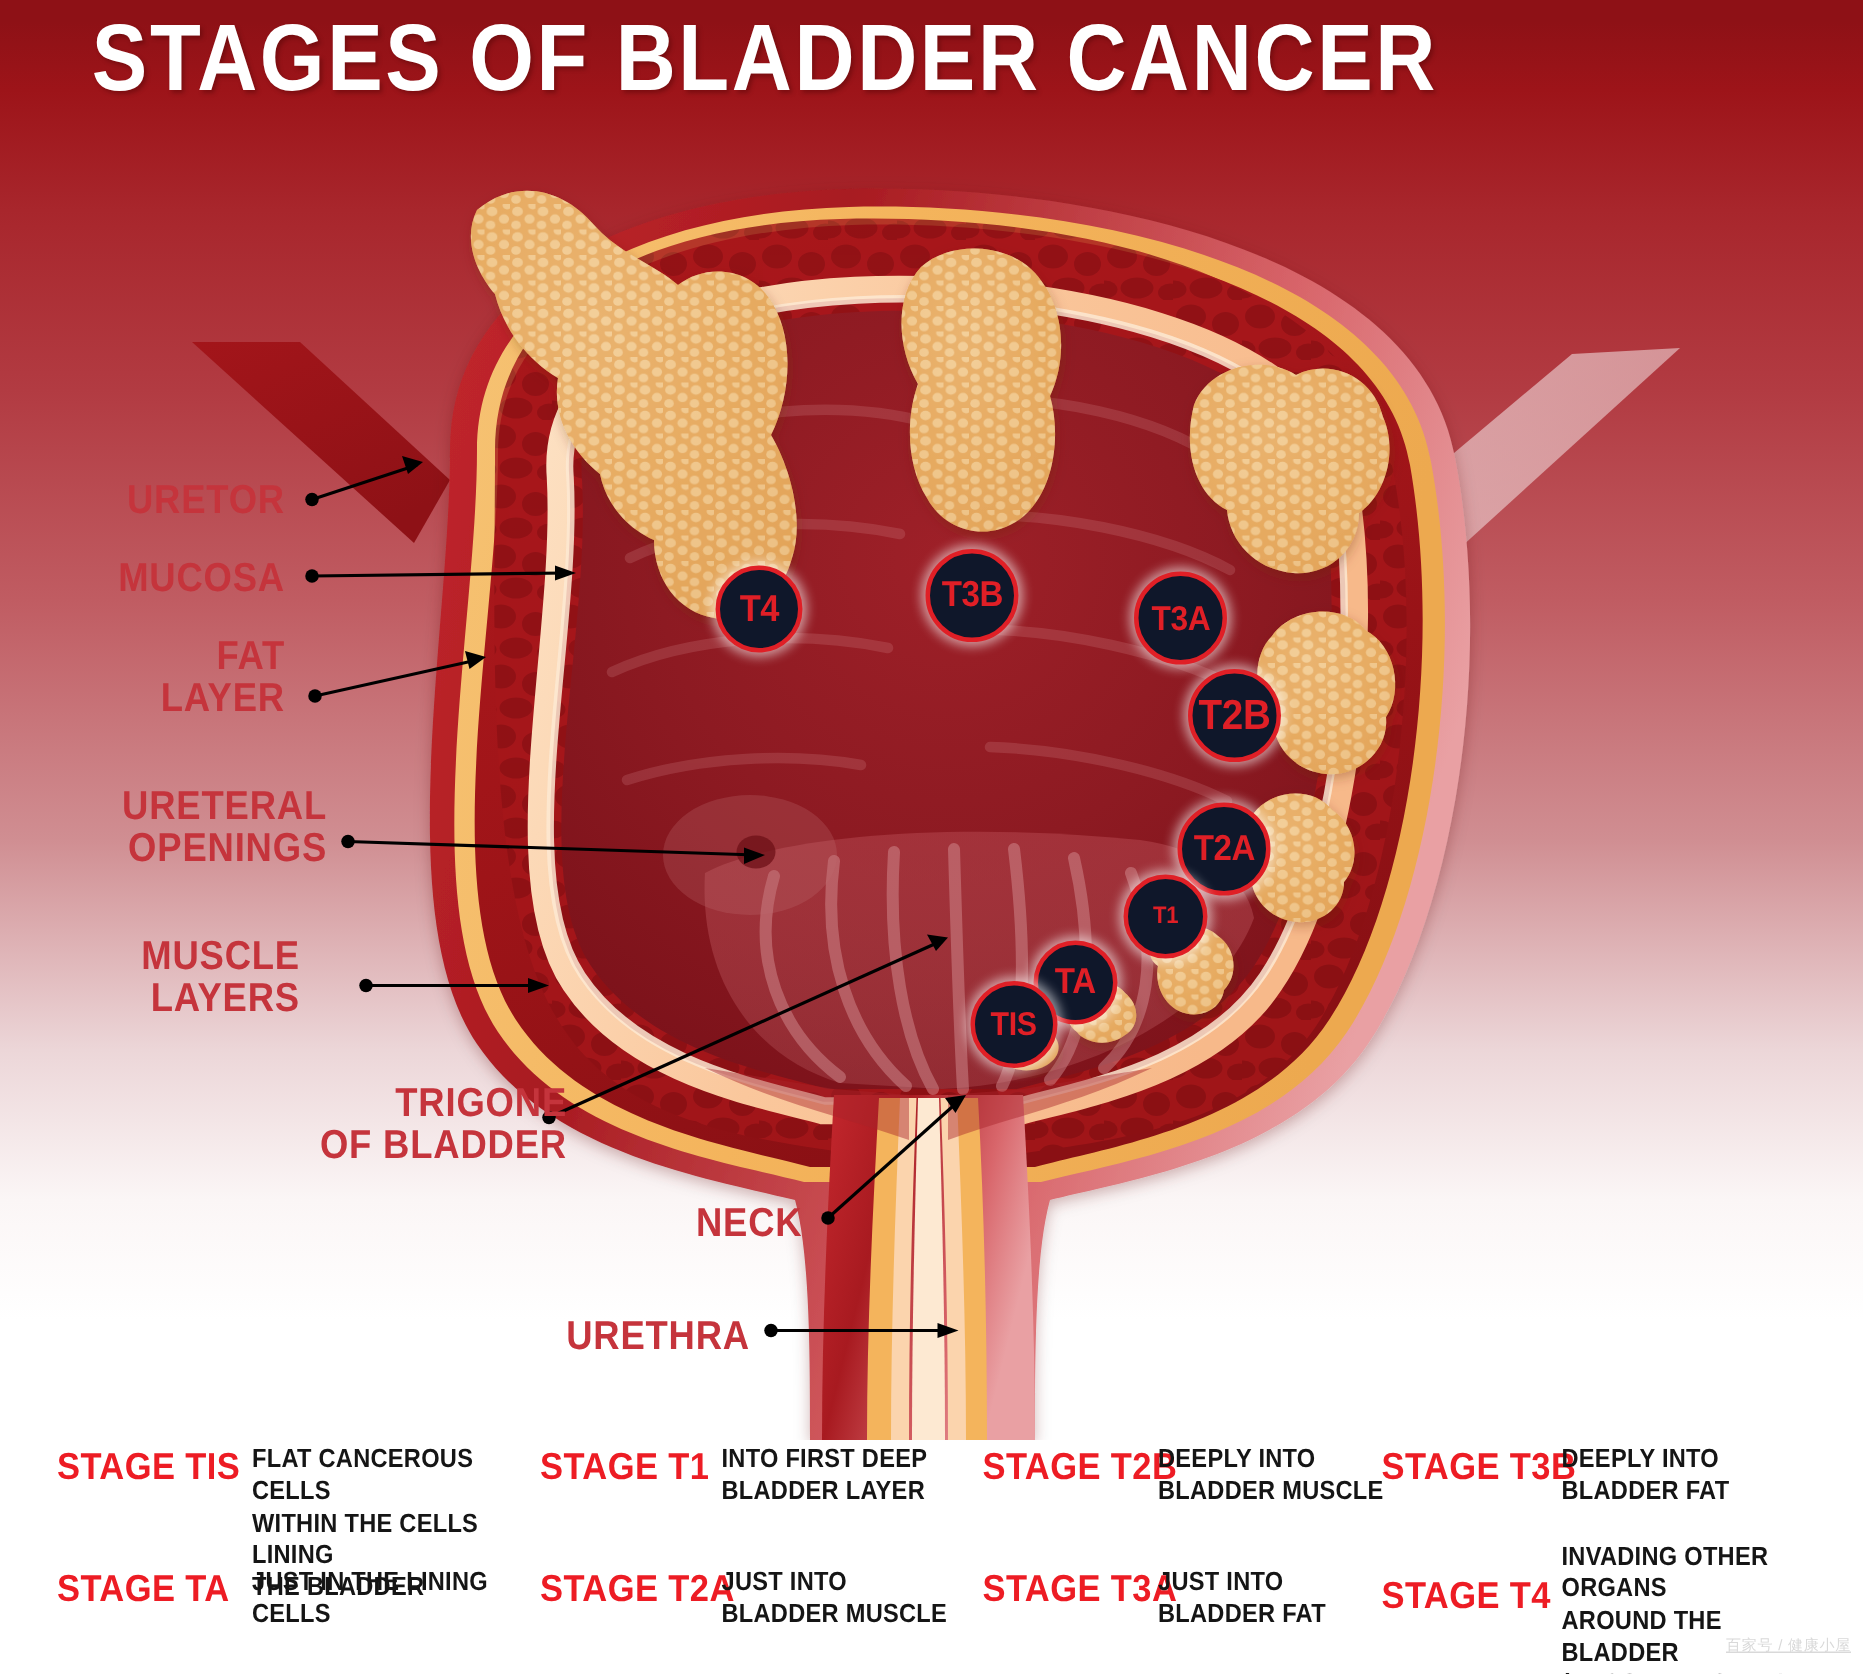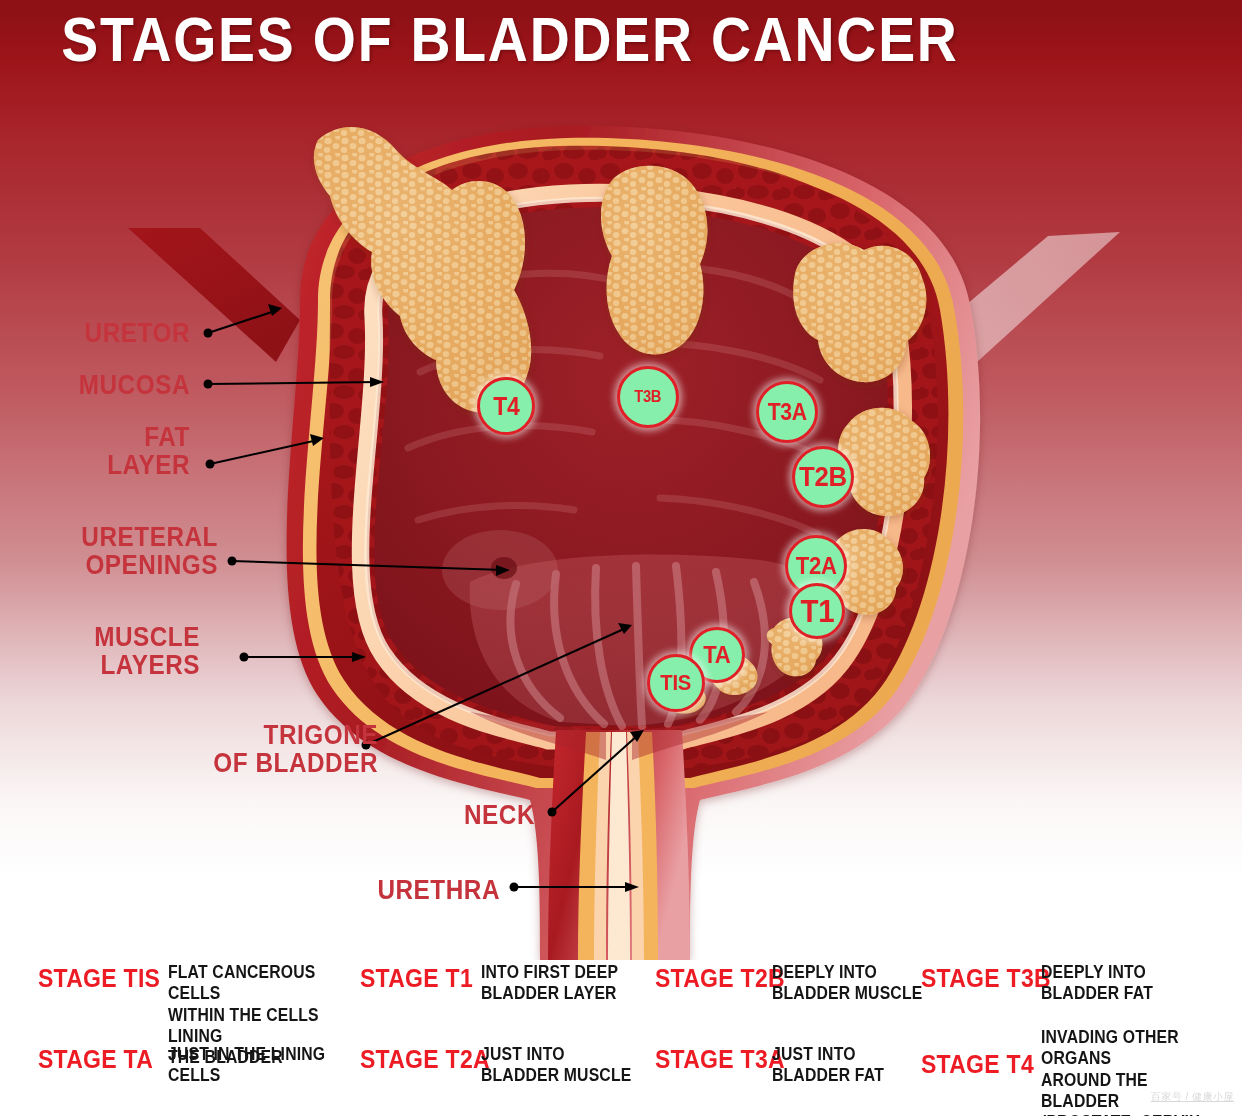--- a/index.html
+++ b/index.html
@@ -37,21 +37,21 @@
     position:absolute;
     font-family:"Liberation Sans Narrow","Liberation Sans",sans-serif;
     font-weight:bold;color:#c5343c;
     font-size:27px;line-height:1.02;letter-spacing:0.6px;
     transform:scaleX(0.90);white-space:pre-line;
   }
   .anno.r{transform-origin:right center;text-align:right;}
 
   
   .stage-dot{
-    position:absolute;border-radius:50%;background:#86efac;
+    position:absolute;border-radius:50%;background:#0f172a;
     border:3px solid #e01f26;
     display:flex;align-items:center;justify-content:center;
     color:#e01f26;font-weight:bold;
     font-family:"Liberation Sans Narrow","Liberation Sans",sans-serif;
     box-shadow:0 0 7px 3px rgba(255,255,255,0.55);
     letter-spacing:-0.3px;
   }
   .stage-dot span{transform:scaleX(0.92);display:block;}
 
   
@@ -415,37 +415,37 @@
 OF BLADDER</div>
 
   <div class="anno r" style="left:0;top:802px;width:535px;">NECK</div>
 
   <div class="anno r" style="left:0;top:877px;width:500px;">URETHRA</div>
 
   <div class="stage-dot" style="left:477px;top:377px;width:52px;height:52px;font-size:25px;">
     <span>T4</span>
   </div>
 
-  <div class="stage-dot" style="left:617px;top:366px;width:56px;height:56px;font-size:16px;">
+  <div class="stage-dot" style="left:617px;top:366px;width:56px;height:56px;font-size:24px;">
     <span>T3B</span>
   </div>
 
   <div class="stage-dot" style="left:756px;top:381px;width:56px;height:56px;font-size:23px;">
     <span>T3A</span>
   </div>
 
   <div class="stage-dot" style="left:792px;top:446px;width:56px;height:56px;font-size:28px;">
     <span>T2B</span>
   </div>
 
   <div class="stage-dot" style="left:785px;top:535px;width:56px;height:56px;font-size:24px;">
     <span>T2A</span>
   </div>
 
-  <div class="stage-dot" style="left:749px;top:583px;width:50px;height:50px;font-size:32px;margin-left:40px;">
+  <div class="stage-dot" style="left:749px;top:583px;width:50px;height:50px;font-size:16px;">
     <span>T1</span>
   </div>
 
   <div class="stage-dot" style="left:689px;top:627px;width:50px;height:50px;font-size:24px;">
     <span>TA</span>
   </div>
 
   <div class="stage-dot" style="left:647px;top:654px;width:52px;height:52px;font-size:22px;align-items:center;">
     <span>TIS</span>
   </div>

